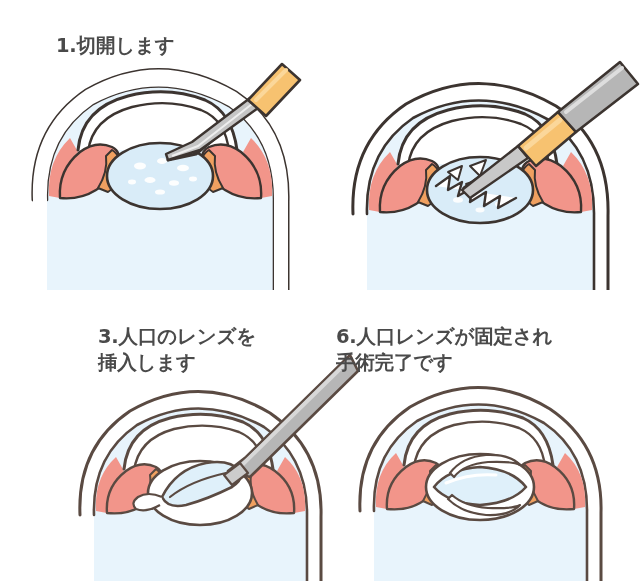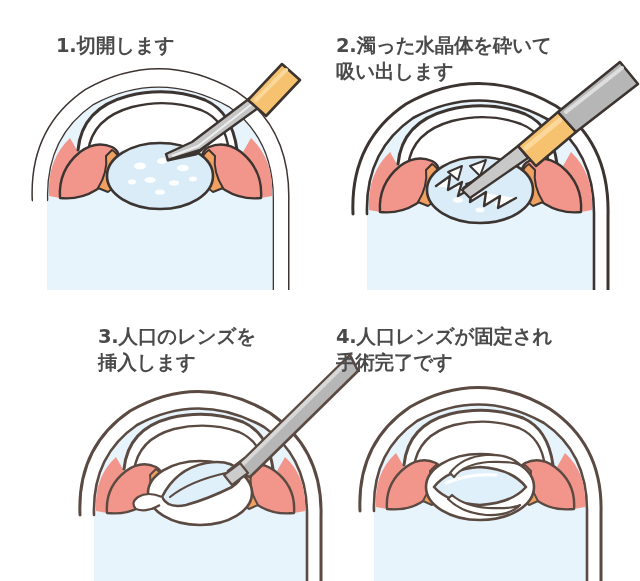--- a/index.html
+++ b/index.html
@@ -109,22 +109,20 @@
           <path d="M168 160 L200 150 L258 108 L250 98 L192 142 L166 154 Z" fill="#c5c5c5" stroke="#3c3430" stroke-width="2.4" stroke-linejoin="round"></path>
           <path d="M172 156 L198 146 L252 104" fill="none" stroke="#eeeeee" stroke-width="2"></path>
           <path d="M248 100 L282 64 L300 80 L266 116 Z" fill="#f7c270" stroke="#3c3430" stroke-width="2.6" stroke-linejoin="round"></path>
           <path d="M256 100 L286 70" fill="none" stroke="#fbd79a" stroke-width="4" stroke-linecap="round"></path>
         </g>
       </svg>
     </div>
   </div>
 
   <div class="panel" id="panel-2">
-    <p class="panel-caption">2.濁った水晶体を砕いて
-吸い出します</p>
     <div class="panel-art">
       <svg viewBox="0 0 320 290" width="320" height="290" xmlns="http://www.w3.org/2000/svg">
         <g>
           <path d="M42 188 Q44 134 90 110 Q160 78 232 112 Q276 136 278 191 L278 290 L42 290 Z" fill="#e8f4fc" stroke="none"></path>
           <path d="M33 214 Q30 142 86 104 Q160 62 236 106 Q290 142 288 216 L288 290 L274 290 L274 216 Q275 152 229 120 Q160 82 93 118 Q45 151 47 214 L47 290 L33 290 Z" fill="#ffffff" stroke="none"></path>
           <path d="M33 214 Q30 142 86 104 Q160 62 236 106 Q290 142 288 216 L288 290" fill="none" stroke="#3c3430" stroke-width="3" stroke-linecap="round"></path>
           <path d="M47 214 Q45 151 93 118 Q160 82 229 120 Q275 152 274 216 L274 290" fill="none" stroke="#3c3430" stroke-width="2.6" stroke-linecap="round"></path>
           <path d="M49 210 Q47 174 70 152 L78 166 Q58 186 60 212 Z" fill="#f2958a" stroke="none"></path>
           <path d="M272 210 Q274 174 251 152 L243 166 Q263 186 261 212 Z" fill="#f2958a" stroke="none"></path>
           <path d="M78 164 Q82 122 128 110 Q168 100 205 114 Q232 126 237 164" fill="#ffffff" stroke="#3c3430" stroke-width="3" stroke-linecap="round"></path>
@@ -187,21 +185,21 @@
         <g>
           <path d="M188 180 L206 166 L310 64 L318 80 L210 186 Z" fill="#b6b6b6" stroke="#5a4a42" stroke-width="2.6" stroke-linejoin="round"></path>
           <path d="M200 176 L306 72" fill="none" stroke="#d8d8d8" stroke-width="4" stroke-linecap="round"></path>
           <path d="M184 184 L200 172 L208 182 L192 194 Z" fill="#cccccc" stroke="#5a4a42" stroke-width="2.2" stroke-linejoin="round"></path>
         </g>
       </svg>
     </div>
   </div>
 
   <div class="panel" id="panel-4">
-    <p class="panel-caption">4.人口レンズが固定され
+    <p class="panel-caption">6.人口レンズが固定され
 手術完了です</p>
     <div class="panel-art">
       <svg viewBox="0 0 320 290" width="320" height="290" xmlns="http://www.w3.org/2000/svg">
         <g>
           <path d="M48 196 Q50 146 94 122 Q160 92 226 124 Q270 148 272 199 L272 290 L48 290 Z" fill="#e8f4fc" stroke="none"></path>
           <path d="M40 220 Q37 152 90 116 Q160 76 230 118 Q283 154 281 222 L281 290 L267 290 L267 222 Q268 162 224 132 Q160 96 97 130 Q52 161 54 220 L54 290 L40 290 Z" fill="#ffffff" stroke="none"></path>
           <path d="M40 220 Q37 152 90 116 Q160 76 230 118 Q283 154 281 222 L281 290" fill="none" stroke="#5a4a42" stroke-width="3" stroke-linecap="round"></path>
           <path d="M54 220 Q52 161 97 130 Q160 96 224 132 Q268 162 267 222 L267 290" fill="none" stroke="#5a4a42" stroke-width="2.6" stroke-linecap="round"></path>
           <path d="M56 216 Q54 182 76 162 L84 176 Q65 194 67 218 Z" fill="#f2958a" stroke="none"></path>
           <path d="M265 216 Q267 182 245 162 L237 176 Q256 194 254 218 Z" fill="#f2958a" stroke="none"></path>

